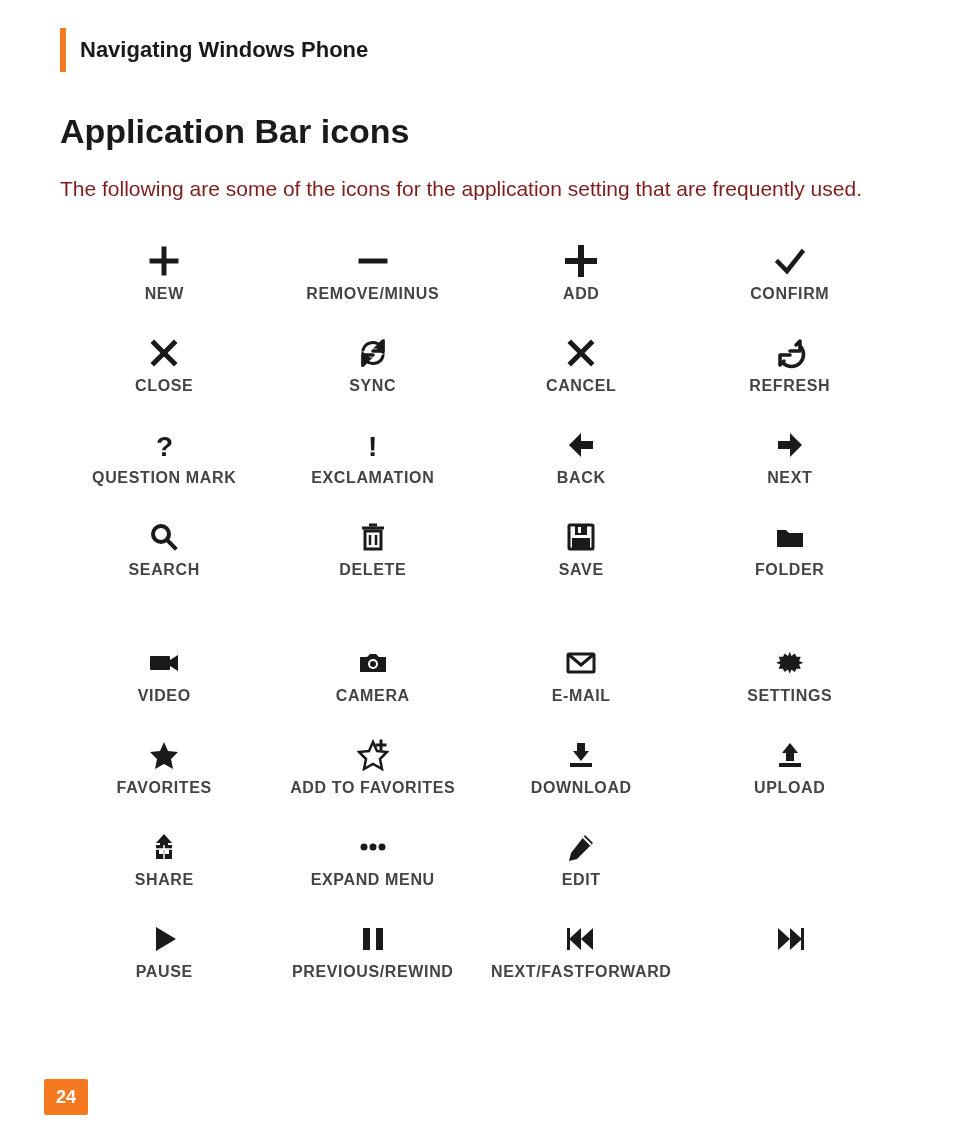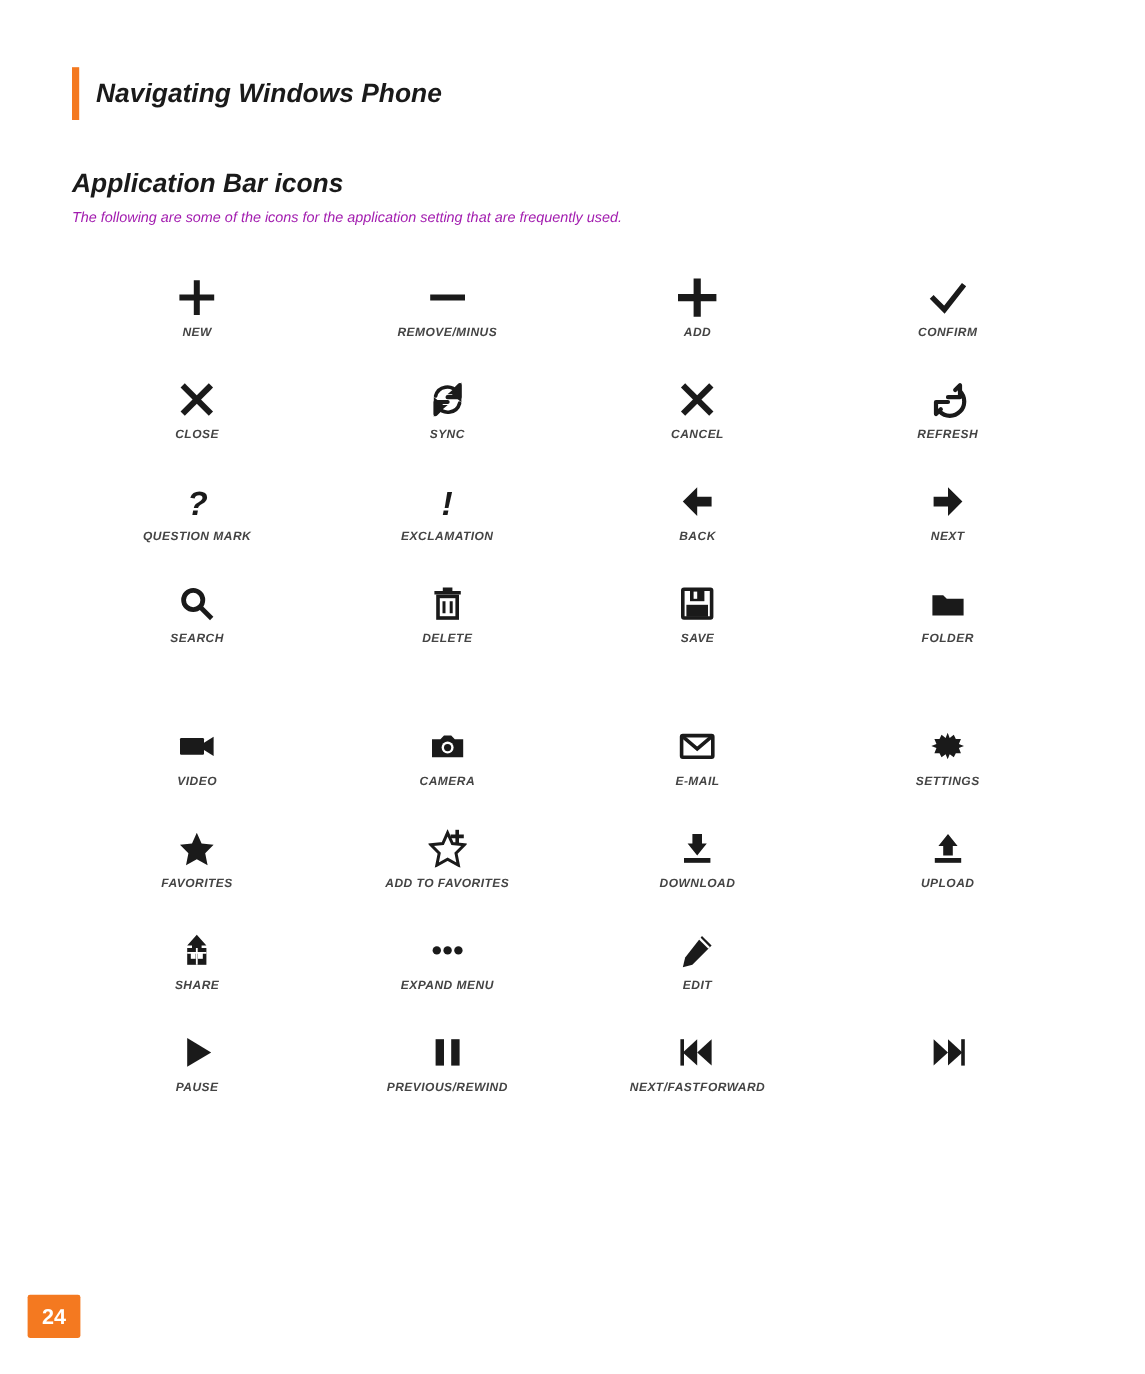--- a/index.html
+++ b/index.html
@@ -5,22 +5,21 @@
     * { margin: 0; padding: 0; box-sizing: border-box; }
     body {
       background: #fff;
       font-family: 'Segoe UI', Arial, sans-serif;
       width: 954px;
       min-height: 1145px;
       position: relative;
     }
 
     .page-container {
-      padding: 56px 60px 60px 60px;
-      font-style: italic;
+      padding: 28px 60px 60px 60px;
     }
 
     .header {
       display: flex;
       align-items: center;
       margin-bottom: 40px;
     }
 
     .orange-bar {
       width: 6px;
@@ -30,58 +29,58 @@
       flex-shrink: 0;
     }
 
     .header-title {
       font-size: 22px;
       font-weight: 700;
       color: #1a1a1a;
     }
 
     .section-title {
-      font-size: 22px;
+      font-size: 34px;
       font-weight: 700;
       color: #1a1a1a;
-      margin-bottom: 8px;
+      margin-bottom: 26px;
     }
 
     .section-desc {
-      font-size: 12px;
-      color: #a21caf;
+      font-size: 21px;
+      color: #7f1d1d;
       margin-bottom: 30px;
     }
 
     .icons-grid {
       display: grid;
       grid-template-columns: repeat(4, 1fr);
       row-gap: 10px;
       column-gap: 0;
     }
 
     .icon-cell {
       display: flex;
       flex-direction: column;
       align-items: center;
       padding: 14px 10px 10px 10px;
     }
 
     .icon-label {
-      font-size: 10px;
+      font-size: 16px;
       font-weight: 600;
       color: #444;
       letter-spacing: 0.04em;
       text-transform: uppercase;
     }
 
     .page-number-box {
       position: absolute;
       bottom: 30px;
-      left: 23px;
+      left: 44px;
       background: #f47920;
       color: #fff;
       font-size: 18px;
       font-weight: 700;
       width: 44px;
       height: 36px;
       display: flex;
       align-items: center;
       justify-content: center;
       border-radius: 2px;

